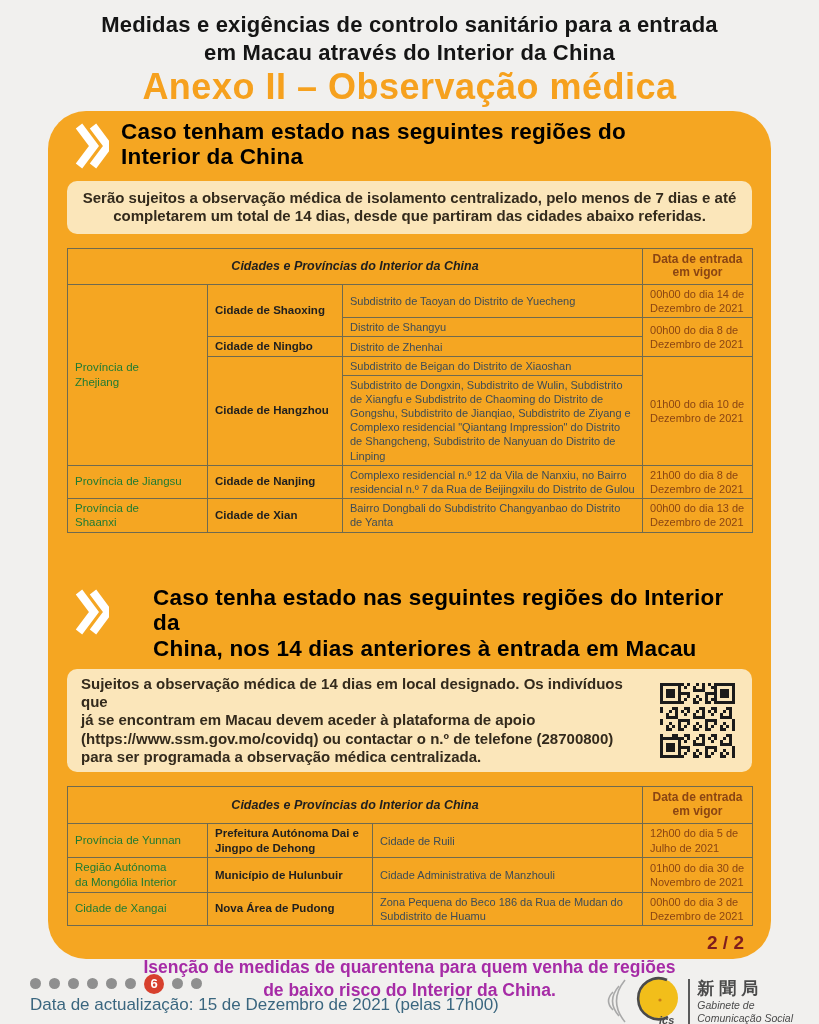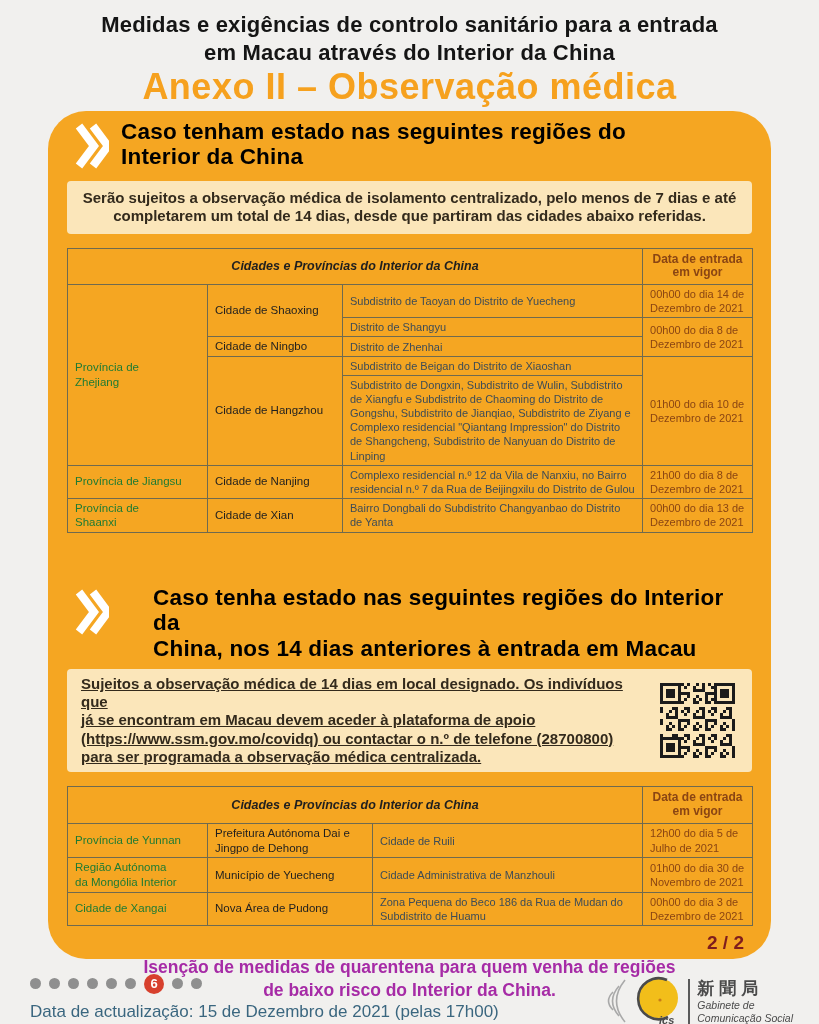--- a/index.html
+++ b/index.html
@@ -13,50 +13,50 @@
   .subtitle { color:#F6A11E; font-weight:bold; font-size:36px; line-height:1.1; letter-spacing:0.5px; }
 
   
   .panel { margin:4px auto 0 auto; width:723px; height:848px; background:#F5A622;
            border-radius:38px; padding:8px 19px 0 19px; position:relative; }
 
   .section-head { display:flex; align-items:flex-start; color:#000000; }
   .section-head .chev { margin:4px 12px 0 8px; flex:0 0 auto; }
   .section-head .txt { font-weight:bold; font-size:22.5px; line-height:1.12; white-space:pre-line; letter-spacing:0.2px; }
 
-  .info-box { background:#FBE6BA; border-radius:4px; margin-top:8px; padding:8px 14px;
+  .info-box { background:#FBE6BA; border-radius:10px; margin-top:8px; padding:8px 14px;
               color:#332A1C; font-weight:bold; font-size:15px; line-height:1.22;
               text-align:center; white-space:pre-line; }
-  .info-box.flex { display:flex; align-items:center; text-align:left; gap:10px; padding:6px 16px 6px 14px;text-decoration:underline; }
+  .info-box.flex { display:flex; align-items:center; text-align:left; gap:10px; padding:6px 16px 6px 14px; }
   .info-box.flex .txt { flex:1 1 auto; white-space:pre-line; }
   .qr { flex:0 0 auto; width:77px; height:77px; display:flex; align-items:center; justify-content:center; }
 
   
   table { border-collapse:collapse; width:685px; margin:14px auto 0 auto; table-layout:fixed; }
   th, td { border:1px solid #6F6A4F; padding:2px 7px; font-size:11px; line-height:1.28; vertical-align:middle; }
   th.main { color:#1F1F1F; font-size:12.5px; font-weight:bold; text-align:center; padding:4px;font-style:italic; }
   th.date { color:#8A4513; font-size:12px; font-weight:bold; text-align:center; line-height:1.15; padding:4px 2px; }
   td.prov { color:#1E7B33; font-weight:normal; font-size:11.5px; white-space:pre-line; }
-  td.city { color:#1F1F1F; font-weight:normal; font-size:11.5px; white-space:pre-line; }
+  td.city { color:#1F1F1F; font-weight:bold; font-size:11.5px; white-space:pre-line; }
   td.dist { color:#3D4C57; }
   td.date { color:#8A4513;margin-left:20px; }
 
   .sec2 { margin-top:52px;gap:32px; }
 
   .page-num { text-align:right; color:#7f1d1d; font-weight:bold; font-size:19px; margin:6px 8px 0 0; }
   .exempt { text-align:center; color:#A62BA6; font-weight:bold; font-size:17.5px; line-height:1.32;
             margin-top:2px; white-space:pre-line; }
 
   
   .footer { display:flex; justify-content:space-between; align-items:flex-start; padding:14px 26px 0 30px; }
   .dots { display:flex; align-items:center; gap:8px; height:22px; }
   .dot { width:11px; height:11px; border-radius:50%; background:#8F8F8F; }
   .badge { width:20px; height:20px; border-radius:50%; background:#D7402D; color:#fff;
            font-weight:bold; font-size:13px; display:flex; align-items:center; justify-content:center; }
-  .update { color:#3A667F; font-size:17px; margin-top:7px; }
+  .update { color:#3A667F; font-size:17px; }
 
   .logo { display:flex; align-items:center; gap:7px; margin-top:2px; }
   .logo-divider { width:0; height:48px; border-left:2.5px solid #5A5A5A; }
   .logo-txt { color:#4A4A4A; }
   .logo-cn { font-size:17px; font-weight:bold; letter-spacing:5px; line-height:1.1; }
   .logo-pt { font-size:10.5px; font-style:italic; line-height:1.25; }
 </style>
 </head>
 <body>
 
@@ -453,21 +453,21 @@
       <tr>
         <td class="prov">Província de Yunnan</td>
         <td class="city">Prefeitura Autónoma Dai e
 Jingpo de Dehong</td>
         <td class="dist">Cidade de Ruili</td>
         <td class="date">12h00 do dia 5 de Julho de 2021</td>
       </tr>
       <tr>
         <td class="prov">Região Autónoma
 da Mongólia Interior</td>
-        <td class="city">Município de Yuecheng</td>
+        <td class="city">Município de Hulunbuir</td>
         <td class="dist">Cidade Administrativa de Manzhouli</td>
         <td class="date">01h00 do dia 30 de Novembro de 2021</td>
       </tr>
       <tr>
         <td class="prov">Cidade de Xangai</td>
         <td class="city">Nova Área de Pudong</td>
         <td class="dist">Zona Pequena do Beco 186 da Rua de Mudan do Subdistrito de Huamu</td>
         <td class="date">00h00 do dia 3 de Dezembro de 2021</td>
       </tr>
     </tbody>

